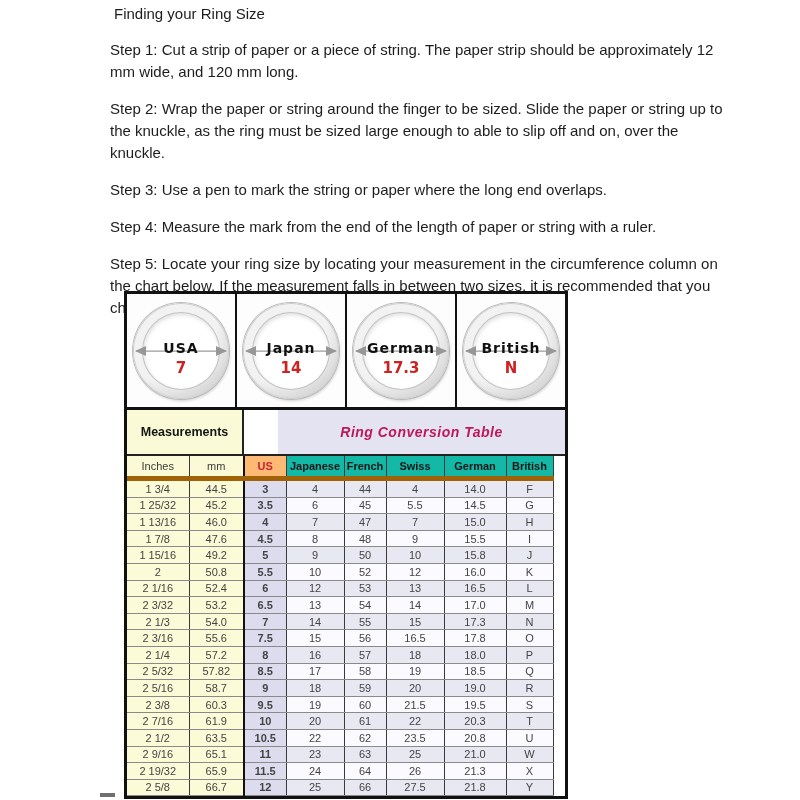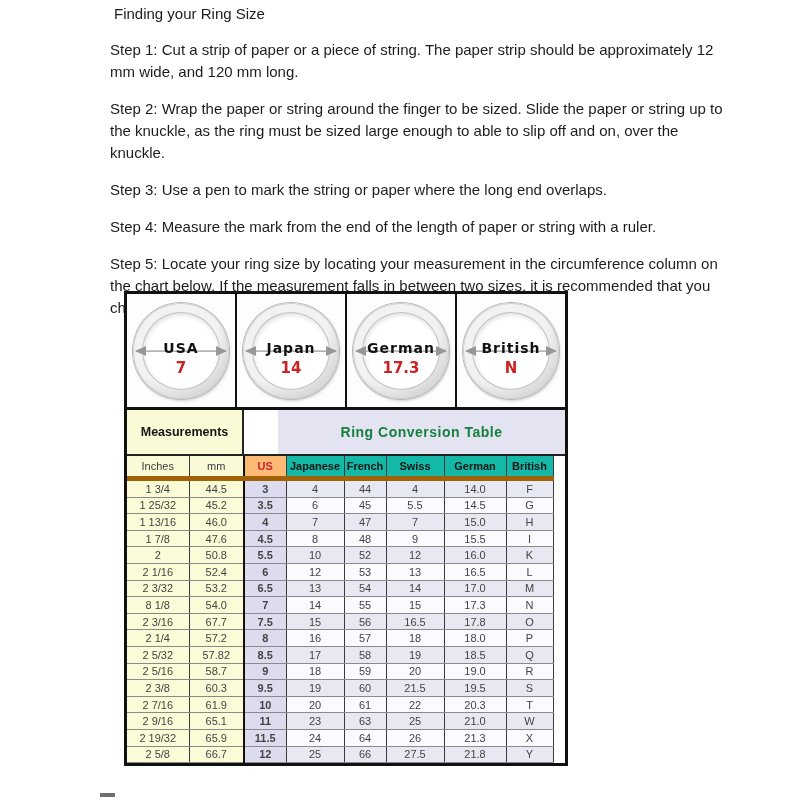--- a/index.html
+++ b/index.html
@@ -47,21 +47,21 @@
 
   
   .band-row{display:flex;height:44px;border-top:3px solid #111;border-bottom:2px solid #222;gap:34px;}
   .band-measure{
     width:115px;border-right:2px solid #222;background:#fafad6;
     display:flex;align-items:center;justify-content:center;
     font-weight:bold;font-size:12.5px;color:#161616;
   }
   .band-conv{
     flex:1;background:#e3e3f1;display:flex;align-items:center;justify-content:center;
-    font-weight:bold;font-size:14px;color:#15803d;letter-spacing:.5px;
+    font-weight:bold;font-size:14px;color:#be185d;letter-spacing:.5px;font-style:italic;
   }
 
   
   .grid-wrap{display:flex;background:#fff;}
   table.conv{border-collapse:collapse;table-layout:fixed;width:426px;}
   table.conv th, table.conv td{
     border-right:1px solid #3a3a3a;border-bottom:1px solid #8a8a8a;
     text-align:center;padding:0;font-size:11px;overflow:hidden;white-space:nowrap;
   }
   table.conv th{height:20px;border-bottom:5px solid #a16207;margin-top:43px;}
@@ -190,20 +190,30 @@
             <td class="c-yellow">1 7/8</td>
             <td class="c-yellow">47.6</td>
             <td class="c-us">4.5</td>
             <td class="c-conv">8</td>
             <td class="c-conv">48</td>
             <td class="c-conv">9</td>
             <td class="c-conv">15.5</td>
             <td class="c-conv">I</td>
           </tr>
           <tr>
+            <td class="c-yellow">1 15/16</td>
+            <td class="c-yellow">49.2</td>
+            <td class="c-us">5</td>
+            <td class="c-conv">9</td>
+            <td class="c-conv">50</td>
+            <td class="c-conv">10</td>
+            <td class="c-conv">15.8</td>
+            <td class="c-conv">J</td>
+          </tr>
+          <tr>
             <td class="c-yellow">2</td>
             <td class="c-yellow">50.8</td>
             <td class="c-us">5.5</td>
             <td class="c-conv">10</td>
             <td class="c-conv">52</td>
             <td class="c-conv">12</td>
             <td class="c-conv">16.0</td>
             <td class="c-conv">K</td>
           </tr>
           <tr>
@@ -220,32 +230,32 @@
             <td class="c-yellow">2 3/32</td>
             <td class="c-yellow">53.2</td>
             <td class="c-us">6.5</td>
             <td class="c-conv">13</td>
             <td class="c-conv">54</td>
             <td class="c-conv">14</td>
             <td class="c-conv">17.0</td>
             <td class="c-conv">M</td>
           </tr>
           <tr>
-            <td class="c-yellow">8 1/8</td>
+            <td class="c-yellow">2 1/3</td>
             <td class="c-yellow">54.0</td>
             <td class="c-us">7</td>
             <td class="c-conv">14</td>
             <td class="c-conv">55</td>
             <td class="c-conv">15</td>
             <td class="c-conv">17.3</td>
             <td class="c-conv">N</td>
           </tr>
           <tr>
             <td class="c-yellow">2 3/16</td>
-            <td class="c-yellow">67.7</td>
+            <td class="c-yellow">55.6</td>
             <td class="c-us">7.5</td>
             <td class="c-conv">15</td>
             <td class="c-conv">56</td>
             <td class="c-conv">16.5</td>
             <td class="c-conv">17.8</td>
             <td class="c-conv">O</td>
           </tr>
           <tr>
             <td class="c-yellow">2 1/4</td>
             <td class="c-yellow">57.2</td>
@@ -290,20 +300,30 @@
             <td class="c-yellow">2 7/16</td>
             <td class="c-yellow">61.9</td>
             <td class="c-us">10</td>
             <td class="c-conv">20</td>
             <td class="c-conv">61</td>
             <td class="c-conv">22</td>
             <td class="c-conv">20.3</td>
             <td class="c-conv">T</td>
           </tr>
           <tr>
+            <td class="c-yellow">2 1/2</td>
+            <td class="c-yellow">63.5</td>
+            <td class="c-us">10.5</td>
+            <td class="c-conv">22</td>
+            <td class="c-conv">62</td>
+            <td class="c-conv">23.5</td>
+            <td class="c-conv">20.8</td>
+            <td class="c-conv">U</td>
+          </tr>
+          <tr>
             <td class="c-yellow">2 9/16</td>
             <td class="c-yellow">65.1</td>
             <td class="c-us">11</td>
             <td class="c-conv">23</td>
             <td class="c-conv">63</td>
             <td class="c-conv">25</td>
             <td class="c-conv">21.0</td>
             <td class="c-conv">W</td>
           </tr>
           <tr>

